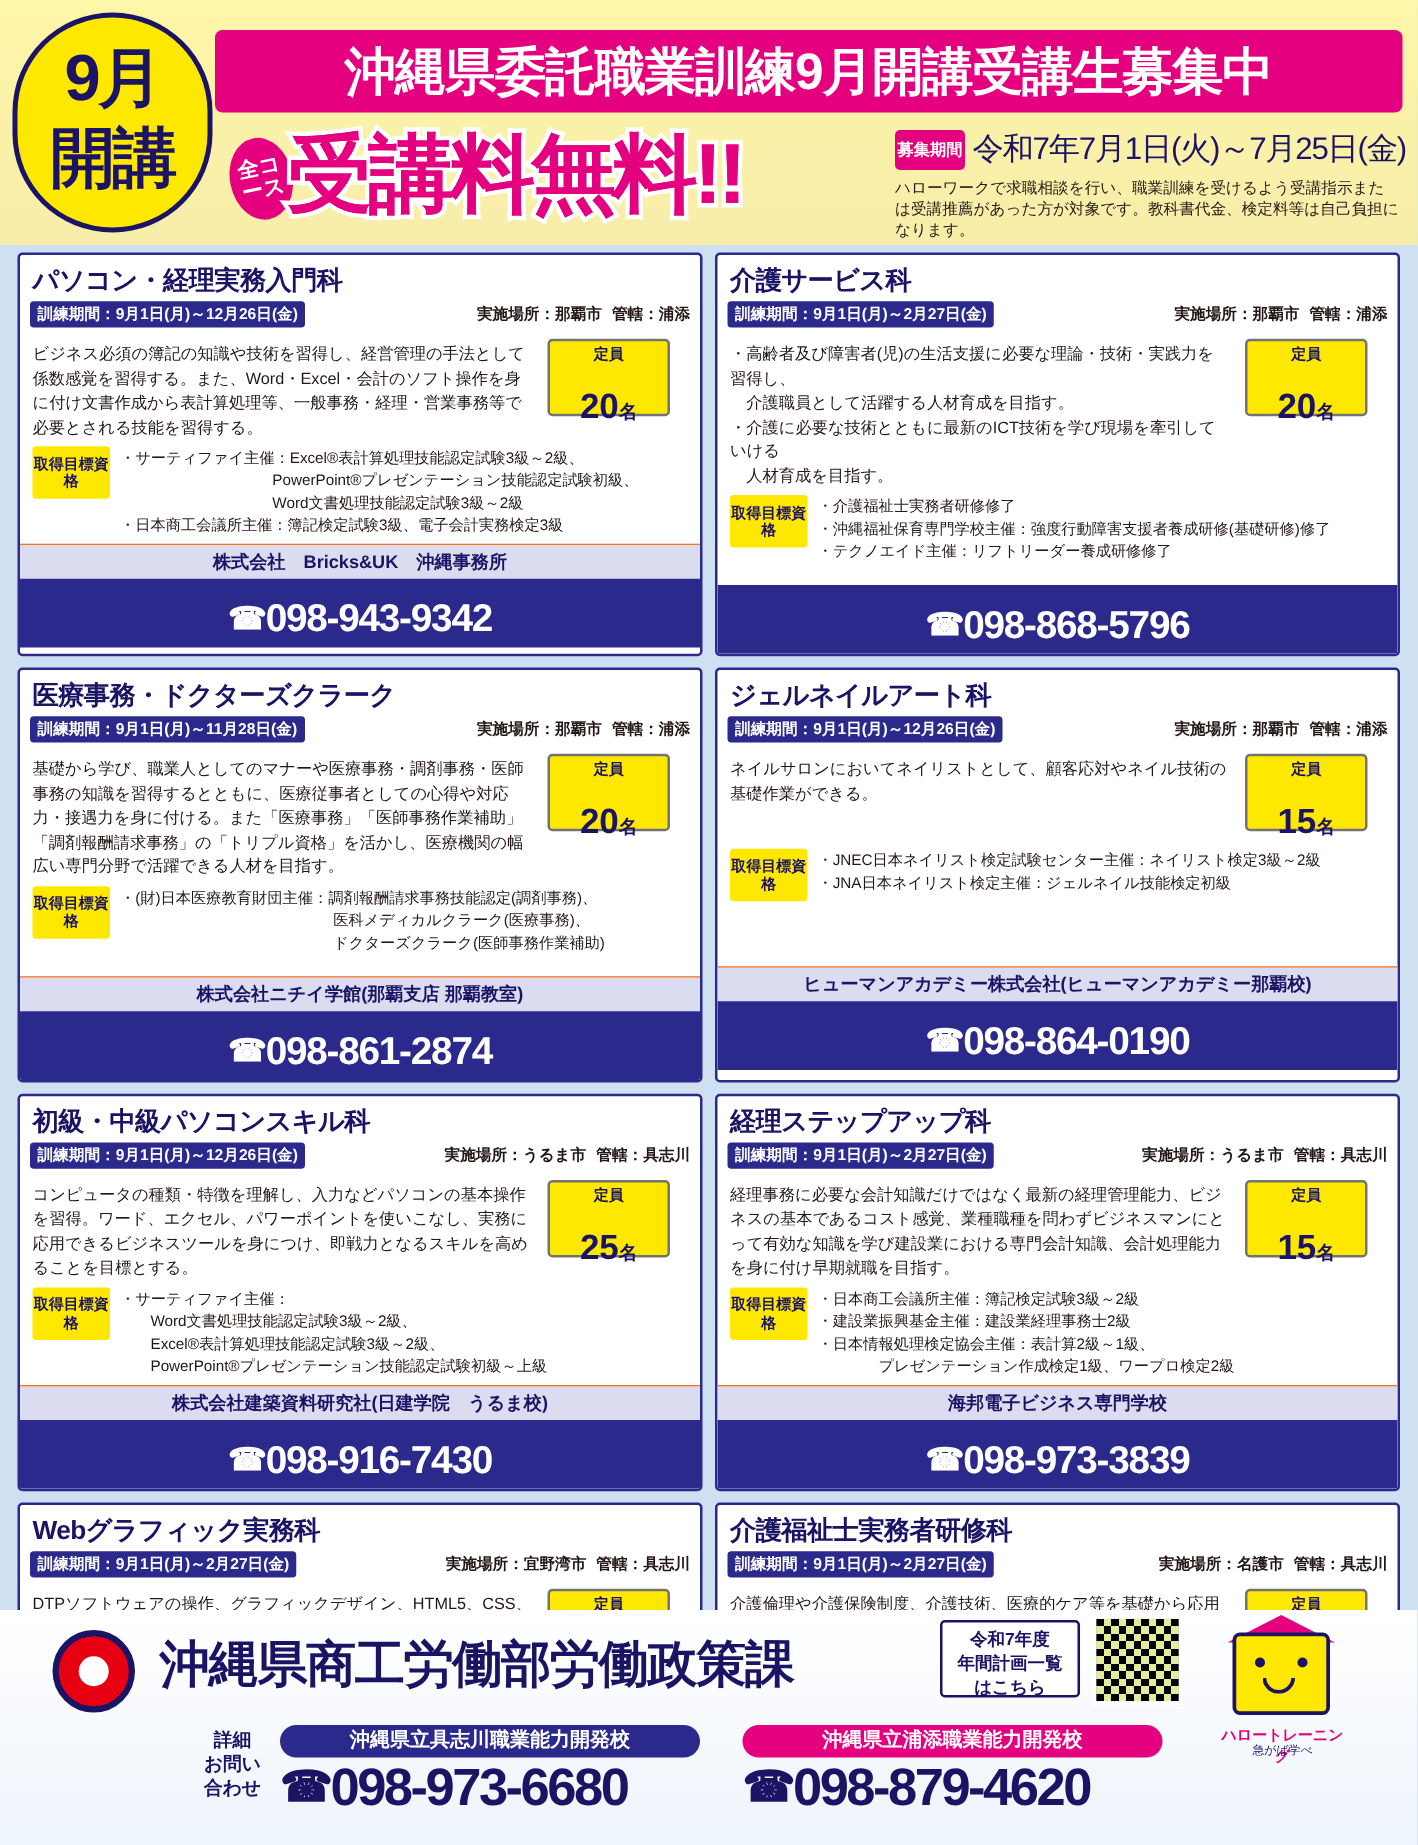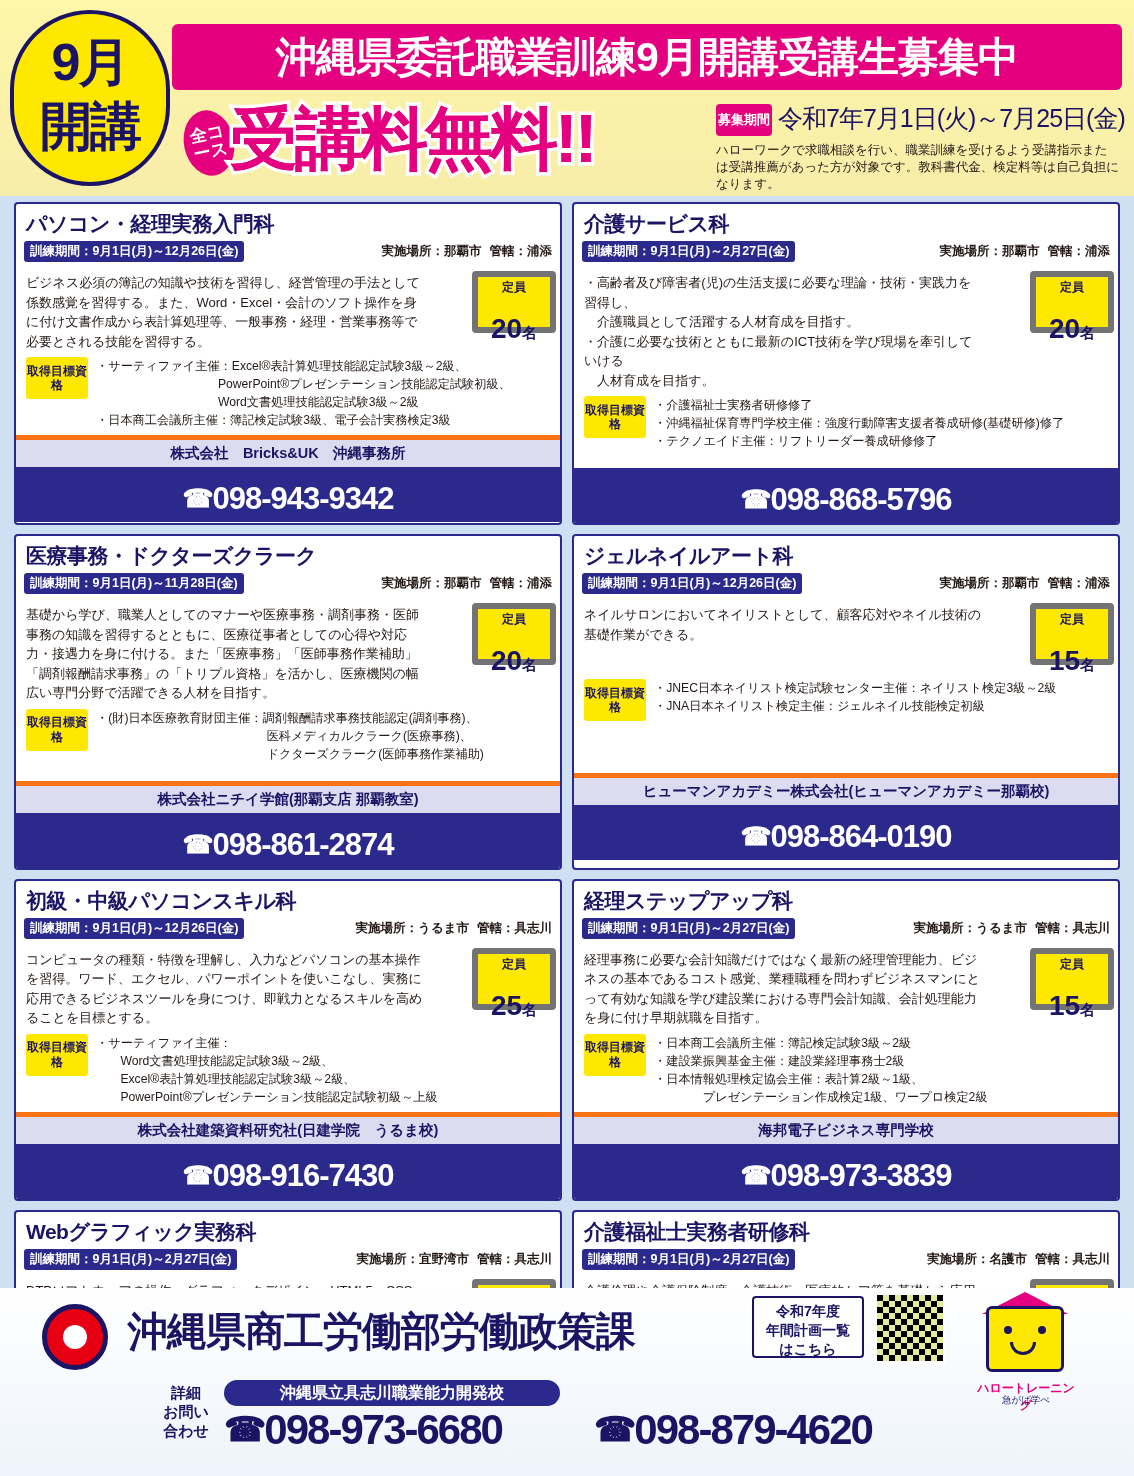--- a/index.html
+++ b/index.html
@@ -58,36 +58,36 @@
   .c-title { font-size:21px; font-weight:bold; color:#1b1464; padding:6px 8px 3px 10px;
              letter-spacing:-0.5px; }
   .c-meta { display:flex; align-items:center; gap:8px; padding:0 8px 5px 8px; }
   .m-tag { background:#2b2a8c; color:#fff; font-size:12.5px; font-weight:bold;
            padding:2px 6px; border-radius:3px; white-space:nowrap; }
   .m-plain { font-size:12.5px; font-weight:bold; color:#231815; white-space:nowrap; }
   .m-sep { flex:1; }
 
   .c-body { position:relative; padding:6px 10px 4px 10px; min-height:78px; }
   .c-desc { font-size:13px; color:#231815; line-height:1.5; width:400px; }
-  .cap { position:absolute; right:4px; top:4px; width:84px; height:62px;
-         background:#ffe800; border:6px solid #737373; border-radius:4px;
+  .cap { position:absolute; right:24px; top:4px; width:98px; height:62px;
+         background:#ffe800; border:2px solid #737373; border-radius:4px;
          text-align:center; }
   .cap .t { font-size:12px; font-weight:bold; color:#1b1464; margin-top:2px; }
   .cap .n { font-size:28px; font-weight:bold; color:#1b1464; line-height:0.95;margin-top:20px; }
   .cap .n small { font-size:15px; }
 
   .c-qual { display:flex; gap:8px; padding:2px 10px 6px 10px; min-height:74px; }
   .q-tag { width:62px; min-height:42px; background:#ffe800; border-radius:3px;
            color:#1b1464; font-size:12px; font-weight:bold; text-align:center;
            display:flex; align-items:center; justify-content:center; line-height:1.2;
            flex:0 0 62px; align-self:flex-start; padding:4px 0; }
   .q-list { font-size:12.2px; color:#231815; line-height:1.48; flex:1; }
 
   .c-org { background:#dcdcf0; color:#1b1464; font-size:14.5px; font-weight:bold;
-           text-align:center; padding:4px 0; border-top:5px solid #f97316; }
+           text-align:center; padding:4px 0; border-top:1px solid #f97316; }
   .c-tel { background:#2b2a8c; color:#fff; text-align:center; padding:14px 0 5px 0;
            font-size:31px; font-weight:bold; letter-spacing:-1px; }
   .c-tel .ico { font-size:25px; vertical-align:2px; }
 
   
   .footer { position:absolute; left:0; top:1288px; width:1134px; height:188px;
             background:linear-gradient(180deg,#ffffff 0%,#eef4fb 100%); }
   .f-logo { position:absolute; left:42px; top:16px; width:66px; height:66px;
             border-radius:50%; background:#e60012; border:5px solid #1b1464; }
   .f-logo:after { content:""; position:absolute; left:50%; top:50%;
@@ -394,15 +394,16 @@
       <div class="cap2">急がば学べ</div>
     </div>
 
     <div class="f-contact" style="white-space:pre-line">詳細
 お問い
 合わせ</div>
 
     <div class="f-school a">沖縄県立具志川職業能力開発校</div>
     <div class="f-tel a"><span class="ico">☎</span><span>098-973-6680</span></div>
 
+    <div class="f-school b">沖縄県立浦添職業能力開発校</div>
     <div class="f-tel b"><span class="ico">☎</span><span>098-879-4620</span></div>
   </div>
 </div>
 
 </body></html>

